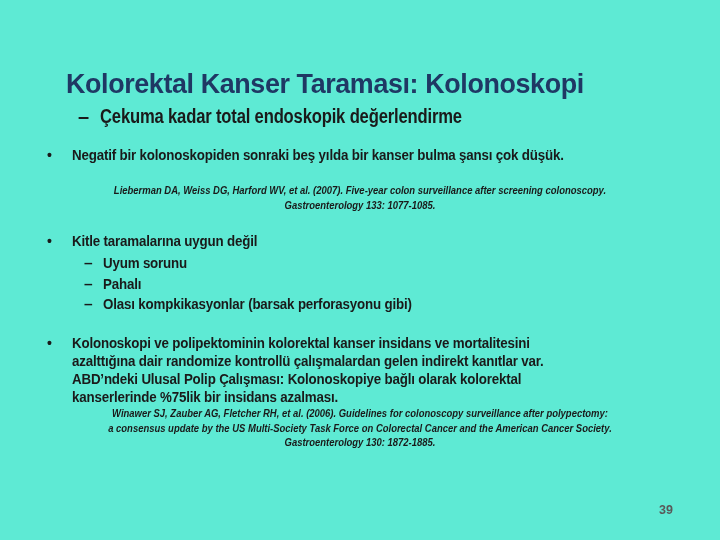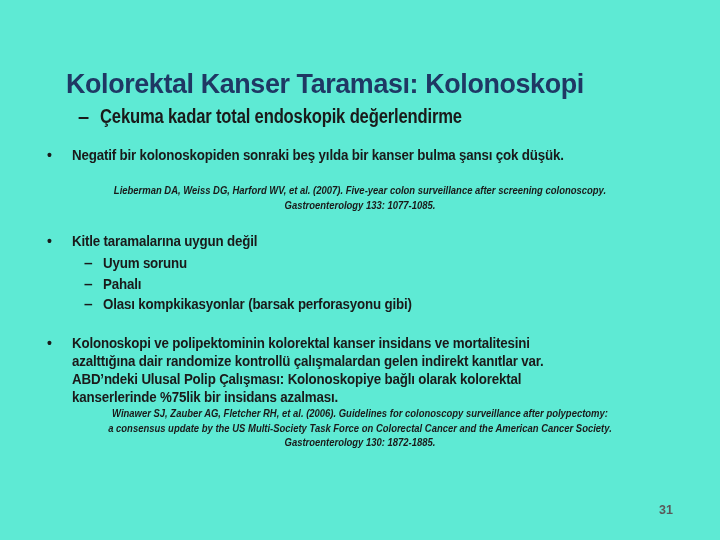--- a/index.html
+++ b/index.html
@@ -99,15 +99,15 @@
   <span class="abs body-text b3-line" style="left:72px; top:352px;">azalttığına dair randomize kontrollü çalışmalardan gelen indirekt kanıtlar var.</span>
   <span class="abs body-text b3-line" style="left:72px; top:370px;">ABD’ndeki Ulusal Polip Çalışması: Kolonoskopiye bağlı olarak kolorektal</span>
   <span class="abs body-text b3-line" style="left:72px; top:388px;">kanserlerinde %75lik bir insidans azalması.</span>
 
   <div class="cite-block" style="top:406px;">
     <div class="cite-line">Winawer SJ, Zauber AG, Fletcher RH, et al. (2006). Guidelines for colonoscopy surveillance after polypectomy:</div>
     <div class="cite-line">a consensus update by the US Multi-Society Task Force on Colorectal Cancer and the American Cancer Society.</div>
     <div class="cite-line">Gastroenterology 130: 1872-1885.</div>
   </div>
 
-  <div class="abs page-number">31</div>
+  <div class="abs page-number">39</div>
 
 </div>
 
 </body></html>

